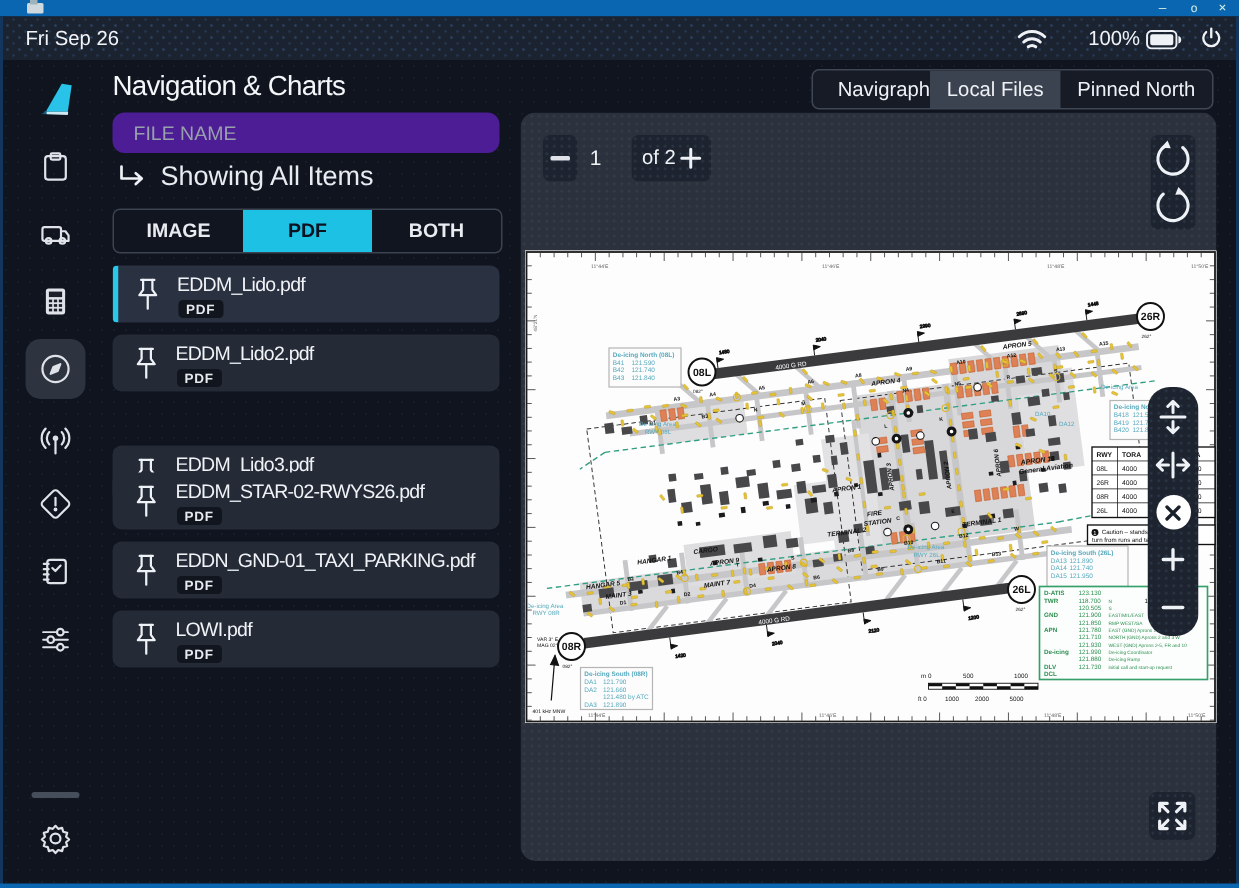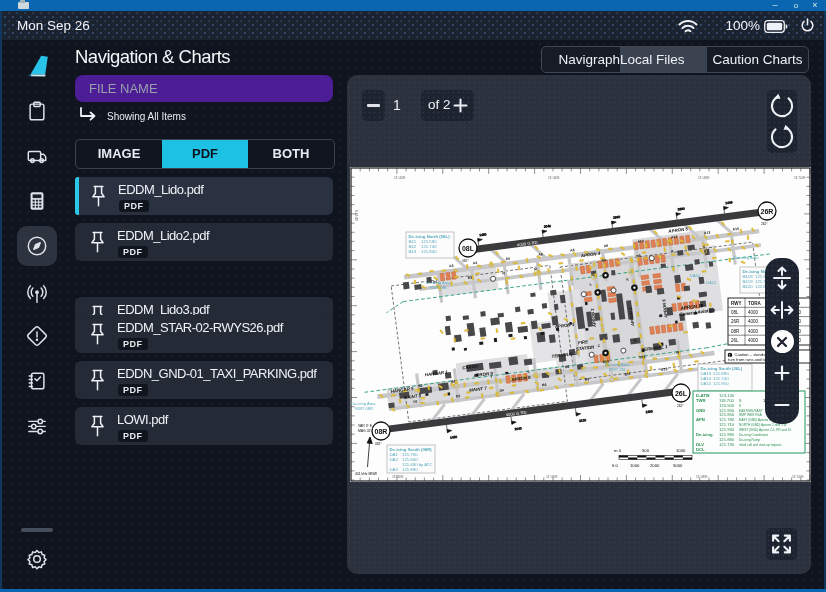--- a/index.html
+++ b/index.html
@@ -27,21 +27,21 @@
 #sidebar { position:absolute; left:0; top:40px; width:74px; height:552px; }
 .sbico { position:absolute; left:26px; width:22px; height:22px; }
 #compassTile { position:absolute; left:17px; top:186px; width:40px; height:40px; background:#2d333f; border-radius:10px; }
 #sbDivider { position:absolute; left:21px; top:488px; width:32px; height:4px; background:#464e5c; border-radius:2px; }
 
 #leftpanel { position:absolute; left:74px; top:40px; width:271px; height:552px; }
 #logo { position:absolute; left:-46px; top:14.5px; }
 h1.title { position:absolute; left:1px; top:6px; font-size:18.5px; font-weight:normal; letter-spacing:-0.5px; color:#f4f6f9; }
 #searchbox { position:absolute; left:1px; top:35px; width:258px; height:27px; background:#4c1d95; border-radius:8px;
   font-size:13px; color:#98a0ac; line-height:27px; padding-left:14px; }
-#showing { position:absolute; left:5px; top:67px; font-size:10px; color:#e8ebf0; }
+#showing { position:absolute; left:5px; top:67px; font-size:18px; color:#e8ebf0; }
 #showing svg { vertical-align:-4px; margin-right:9px; }
 #segment { position:absolute; left:1px; top:99px; width:260px; height:30px; border:1px solid #3c4350; border-radius:5px;
   background:#10151f; display:flex; overflow:hidden; }
 #segment .seg { flex:1; text-align:center; line-height:28px; font-size:13px; font-weight:bold; color:#e8ebf0; }
 #segment .seg.active { background:#1cc1e4; color:#0d1220; }
 
 .fitem { position:absolute; left:1px; width:258px; height:38px; background:#242b37; border-radius:6px; }
 .fitem.sel { background:#2a3140; border-left:4px solid #2bc7e8; border-radius:3px 6px 6px 3px; }
 .fitem .pin { position:absolute; left:13px; top:7px; }
 .fitem.sel .pin { left:10px; }
@@ -74,21 +74,21 @@
 <body class="dots-dark">
 
 <div id="titlebar">
   <div class="appico"></div>
   <div class="wbtn" style="right:44px;">–</div>
   <div class="wbtn" style="right:23px; font-size:8px;">o</div>
   <div class="wbtn" style="right:4px;">×</div>
 </div>
 
 <div id="statusbar">
-  <div class="date">Mon Sep 26</div>
+  <div class="date">Fri Sep 26</div>
   <svg style="position:absolute; right:128px; top:8px;" width="20" height="15" viewBox="0 0 20 15">
     <path d="M1.5 5.5 A12 12 0 0 1 18.5 5.5" stroke="#eef1f5" stroke-width="2" fill="none" stroke-linecap="round"></path>
     <path d="M4.5 9 A8 8 0 0 1 15.5 9" stroke="#eef1f5" stroke-width="2" fill="none" stroke-linecap="round"></path>
     <path d="M7.5 12.2 A4.2 4.2 0 0 1 12.5 12.2" stroke="#eef1f5" stroke-width="2" fill="none" stroke-linecap="round"></path>
   </svg>
   <div class="pct">100%</div>
   <svg style="position:absolute; right:38px; top:9px;" width="24" height="13" viewBox="0 0 24 13">
     <rect x="0.7" y="0.7" width="19.6" height="11.6" rx="3" stroke="#eef1f5" stroke-width="1.3" fill="none"></rect>
     <rect x="2.8" y="2.8" width="15.4" height="7.4" rx="1.5" fill="#eef1f5"></rect>
     <path d="M21.6 4 v5 a2.6 2.6 0 0 0 0-5z" fill="#eef1f5"></path>
@@ -258,22 +258,22 @@
           <path d="M9.5 13 V21.8"></path>
         </g>
       </svg>
       <div class="fname">LOWI.pdf</div>
       <div class="badge">PDF</div>
     </div>
 </div>
 
 <div id="tabs" style="position:absolute; left:541px; top:46px; width:268px; height:27px; border-radius:5px; background:#161b26; display:flex; overflow:hidden; border:1px solid #404754;">
   <div style="width:78px; text-align:right; line-height:25px; font-size:13.5px;">Navigraph</div>
-  <div style="width:87px; text-align:left; line-height:25px; font-size:13.5px; background:#3c4350;">Local Files</div>
-  <div style="width:101px; text-align:center; line-height:25px; font-size:13.5px;">Caution Charts</div>
+  <div style="width:87px; text-align:center; line-height:25px; font-size:13.5px; background:#3c4350;">Local Files</div>
+  <div style="width:101px; text-align:center; line-height:25px; font-size:13.5px;">Pinned North</div>
 </div>
 
 <div id="rightpanel">
   <div class="dbtn" id="pgminus"></div>
   <div id="pgnum">1</div>
   <div class="dbtn" id="pgof">
       <span class="oftext">of 2</span>
     <svg style="position:absolute; right:6px; top:8px;" width="15" height="15" viewBox="0 0 15 15">
         <path d="M7.5 1.5 v12 M1.5 7.5 h12" stroke="#eef1f5" stroke-width="2" stroke-linecap="round"></path>
       </svg>

